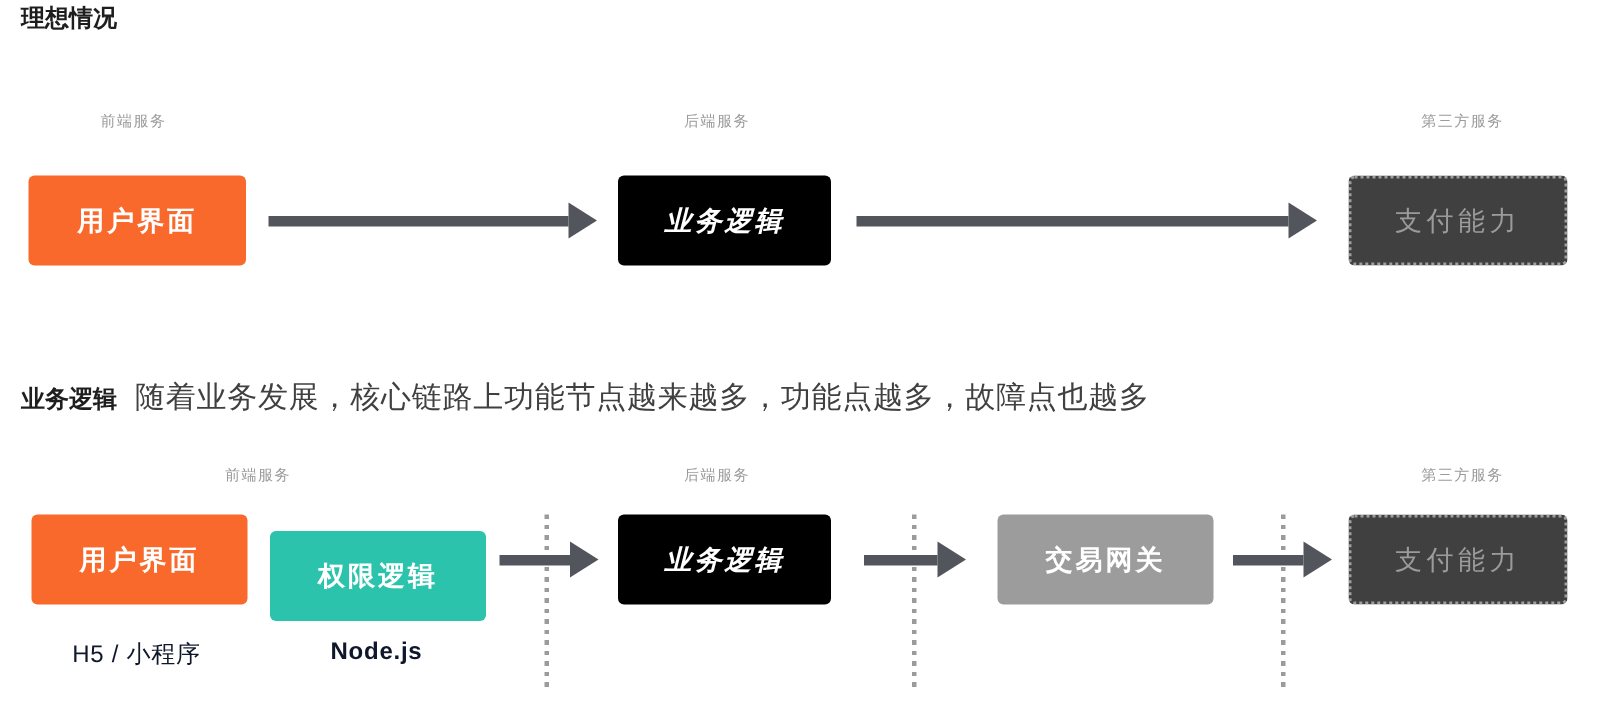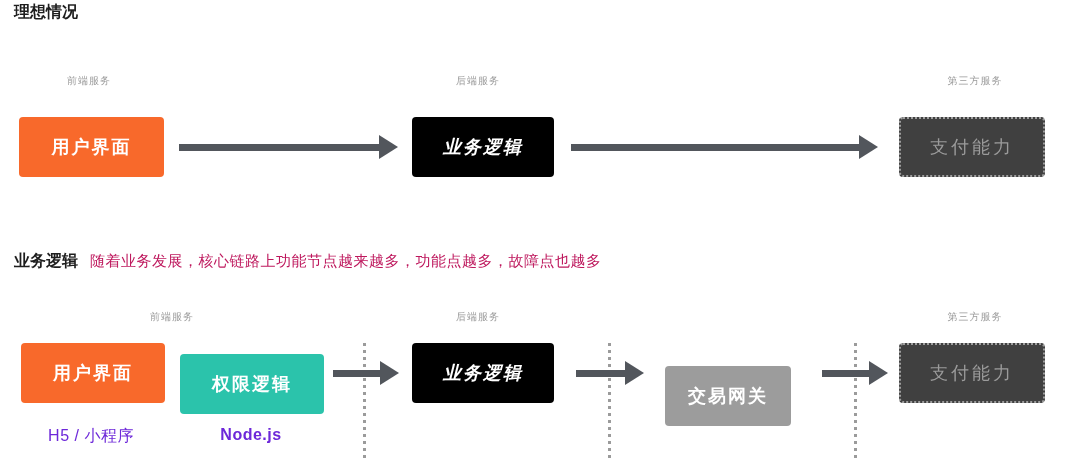--- a/index.html
+++ b/index.html
@@ -12,23 +12,23 @@
     overflow: hidden;
   }
   .section-title {
     position: absolute;
     font-size: 16px;
     font-weight: bold;
     color: #1e1e1e;
     white-space: nowrap;
   }
   .caption-desc {
-    font-size: 15px;
+    font-size: 20px;
     font-weight: normal;
-    color: #be185d;
+    color: #404040;
     margin-left: 12px;
     letter-spacing: 0.5px;
   }
   .col-label {
     position: absolute;
     transform: translateX(-50%);
     font-size: 10px;
     color: #9b9b9b;
     white-space: nowrap;
     letter-spacing: 1px;
@@ -78,21 +78,21 @@
   .vline {
     position: absolute;
     width: 3px;
     background-image: repeating-linear-gradient(
       to bottom, #9b9b9b 0px, #9b9b9b 3px, transparent 3px, transparent 7px);
   }
   .sublabel {
     position: absolute;
     transform: translateX(-50%);
     font-size: 16px;
-    color: #6d28d9;
+    color: #0f172a;
     white-space: nowrap;
     letter-spacing: 0.5px;
   }
 </style>
 </head>
 <body>
 
 <div class="canvas">
 
   <div class="section-title" style="left:14px; top:2px;">理想情况</div>
@@ -138,21 +138,21 @@
     <div class="head"></div>
   </div>
 
   <div class="node dark" style="left:412px; top:343px; width:142px;">业务逻辑</div>
 
   <div class="arrow" style="left:576px; top:361px; width:68px;">
     <div class="shaft"></div>
     <div class="head"></div>
   </div>
 
-  <div class="node gray" style="left:665px; top:343px; width:126px;margin-top:23px;">交易网关</div>
+  <div class="node gray" style="left:665px; top:343px; width:144px;">交易网关</div>
 
   <div class="arrow" style="left:822px; top:361px; width:66px;">
     <div class="shaft"></div>
     <div class="head"></div>
   </div>
 
   <div class="node dashed" style="left:899px; top:343px; width:146px;">支付能力</div>
 
   <div class="sublabel" style="left:91px; top:426px;">H5 / 小程序</div>
   <div class="sublabel" style="left:251px; top:426px;font-weight:bold;">Node.js</div>

